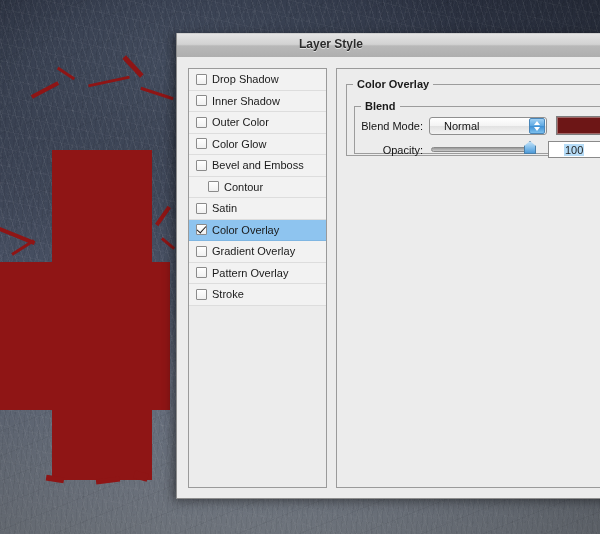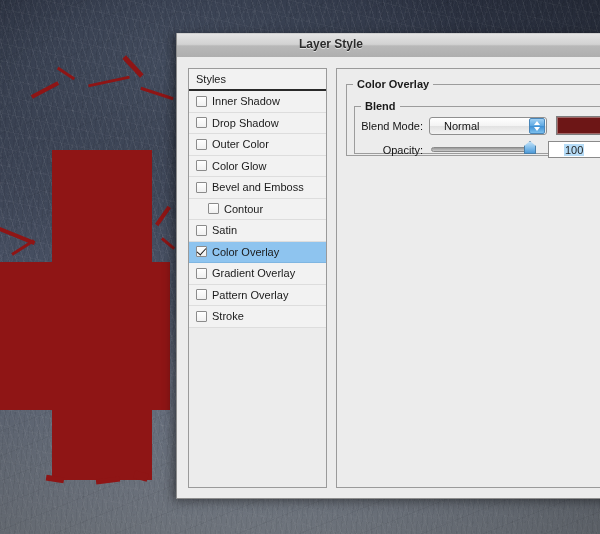--- a/index.html
+++ b/index.html
@@ -338,31 +338,28 @@
 
 <div id="layer-style-dialog">
 
   <div id="dialog-titlebar">
     <div id="dialog-title">Layer Style</div>
   </div>
 
   <div id="dialog-body">
 
     <div id="styles-panel">
-      <div class="list-row header">
-        <span>Styles</span>
-      </div>
       <div id="styles-rows">
           <div class="list-row">
             <span class="cb"></span>
+            <span>Drop Shadow</span>
+          </div>
+          <div class="list-row">
+            <span class="cb"></span>
             <span>Inner Shadow</span>
-          </div>
-          <div class="list-row">
-            <span class="cb"></span>
-            <span>Drop Shadow</span>
           </div>
           <div class="list-row">
             <span class="cb"></span>
             <span>Outer Color</span>
           </div>
           <div class="list-row">
             <span class="cb"></span>
             <span>Color Glow</span>
           </div>
           <div class="list-row">

